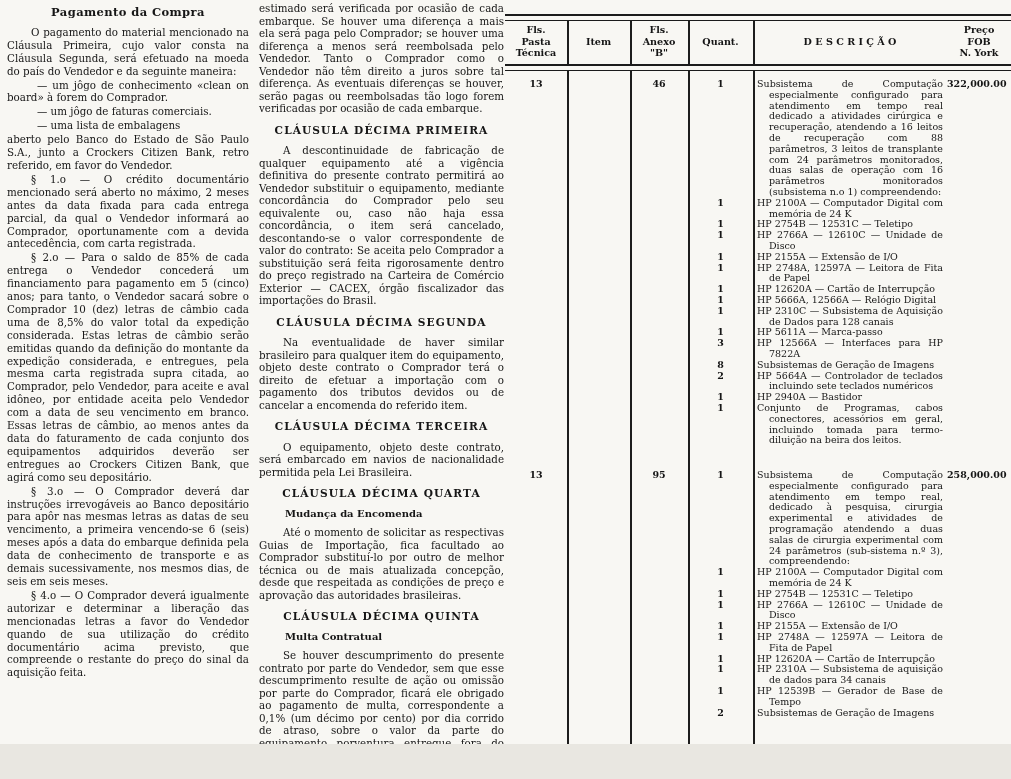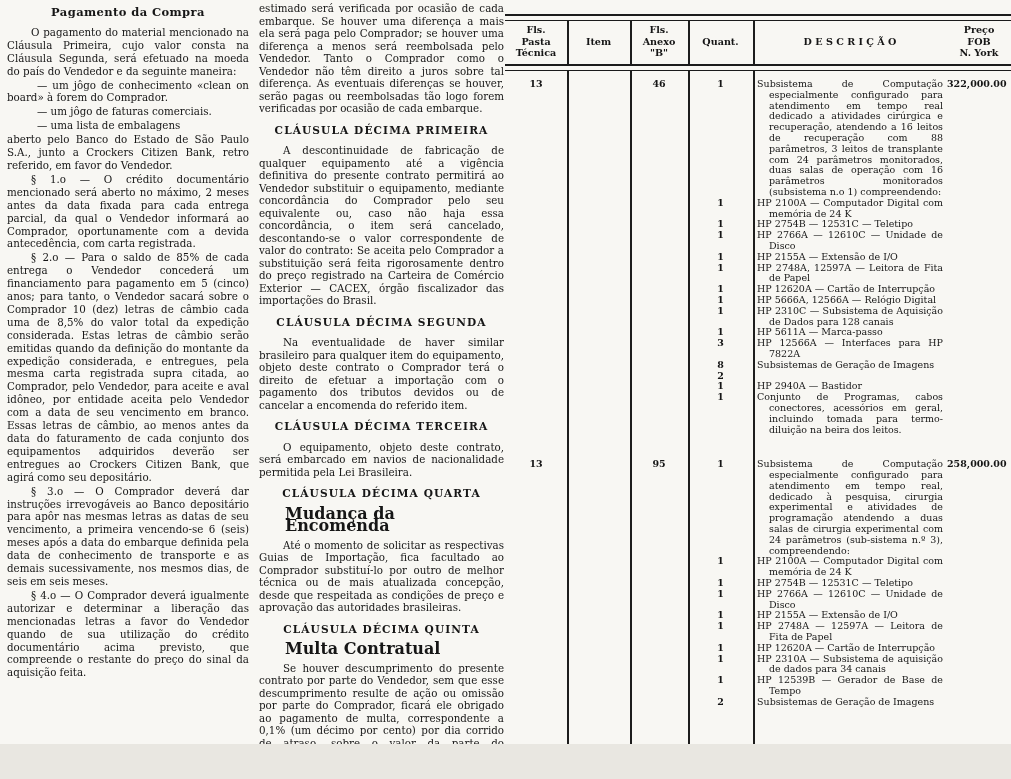--- a/index.html
+++ b/index.html
@@ -7,21 +7,21 @@
         font-family:"DejaVu Serif", "Liberation Serif", serif;color:#161616;}
   .col{position:absolute;text-align:justify;}
   .col1{left:7px;top:4px;width:242px;font-size:10.3px;line-height:12.9px;}
   .col2{left:259px;top:2px;width:245px;font-size:10.3px;line-height:12.5px;}
   .col-title{text-align:center;font-weight:bold;font-size:11.5px;margin:2px 0 7px 0;letter-spacing:.4px;}
   .para{margin:0 0 1px 0;}
   .para.indent{text-indent:24px;}
   .para.dash{text-indent:30px;}
   .para.flush{text-indent:0;}
   .clause-head{text-align:center;font-weight:bold;font-size:10.6px;letter-spacing:1.1px;margin:9px 0 8px 0;}
-  .clause-sub{font-weight:bold;font-size:16px;margin:2px 0 6px 26px;text-align:left;}
+  .clause-sub{font-weight:bold;font-size:10px;margin:2px 0 6px 26px;text-align:left;}
   .tableArea{position:absolute;left:505px;top:6px;width:506px;height:779px;}
   .rule-double{position:absolute;left:0;right:0;height:4px;border-top:2px solid #1b1b1b;border-bottom:1px solid #1b1b1b;}
   .rule-top{top:8px;}
   .rule-mid{top:58px;}
   .thead{position:absolute;top:13px;left:0;right:0;height:45px;display:grid;
          grid-template-columns:62px 63px 58px 65px 194px 64px;align-items:center;}
   .th{text-align:center;font-weight:bold;font-size:9.6px;line-height:11.5px;white-space:pre-line;}
   .rule-v{position:absolute;width:2px;background:#1d1d1d;}
   .hv{top:14px;height:44px;}
   .bv{top:64px;bottom:6px;}
@@ -190,20 +190,21 @@
           <div class="td c-anexo"></div>
           <div class="td c-quant">8</div>
           <div class="td c-desc">Subsistemas de Geração de Imagens</div>
           <div class="td c-price"></div>
         </div>
         <div class="trow">
           <div class="td c-fls"></div>
           <div class="td c-item"></div>
           <div class="td c-anexo"></div>
           <div class="td c-quant">2</div>
+          <div class="td c-desc">HP 5664A — Controlador de teclados incluindo sete teclados numéricos</div>
           <div class="td c-price"></div>
         </div>
         <div class="trow">
           <div class="td c-fls"></div>
           <div class="td c-item"></div>
           <div class="td c-anexo"></div>
           <div class="td c-quant">1</div>
           <div class="td c-desc">HP 2940A — Bastidor</div>
           <div class="td c-price"></div>
         </div>

